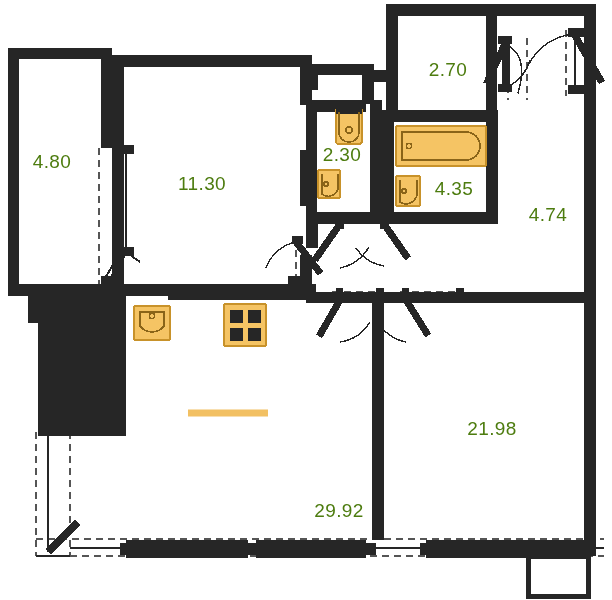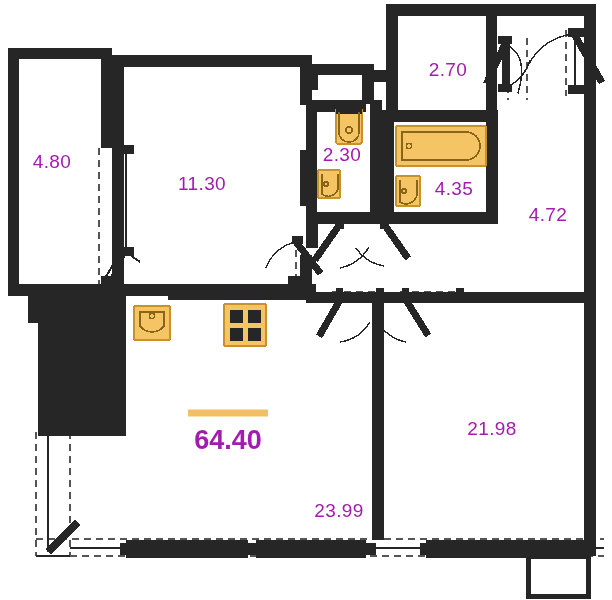--- a/index.html
+++ b/index.html
@@ -1,19 +1,19 @@
 <!DOCTYPE html>
 <html><head>
 <meta charset="utf-8">
 <style>
   html,body{margin:0;padding:0;background:#ffffff;}
   body{font-family:"Liberation Sans", sans-serif;}
   #plan{position:relative;width:612px;height:600px;background:#ffffff;overflow:hidden;}
   #plan svg{position:absolute;left:0;top:0;}
-  .lbl{position:absolute;color:#a21caf;font-family:"Liberation Sans", sans-serif;
+  .lbl{position:absolute;color:#4d7c0f;font-family:"Liberation Sans", sans-serif;
        font-size:19px;letter-spacing:.4px;white-space:nowrap;
        transform:translate(-50%,-50%);}
   .lbl.total{font-size:27px;font-weight:bold;letter-spacing:0px;}
   .totalbar{position:absolute;background:#F2C063;height:7px;width:80px;
             transform:translate(-50%,-50%);}
 </style>
 </head>
 <body>
 
 <div id="plan">
@@ -247,21 +247,20 @@
   <div class="lbl" style="left:52px; top:162px;">4.80</div>
 
   <div class="lbl" style="left:202px; top:184px;">11.30</div>
 
   <div class="lbl" style="left:448px; top:70px;">2.70</div>
 
   <div class="lbl" style="left:342px; top:155px;">2.30</div>
 
   <div class="lbl" style="left:454px; top:189px;">4.35</div>
 
-  <div class="lbl" style="left:548px; top:215px;">4.72</div>
+  <div class="lbl" style="left:548px; top:215px;">4.74</div>
 
   <div class="lbl" style="left:492px; top:429px;">21.98</div>
 
-  <div class="lbl" style="left:339px; top:511px;">23.99</div>
-
-  <div class="lbl total" style="left:228px; top:440px;">64.40</div>
+  <div class="lbl" style="left:339px; top:511px;">29.92</div>
+
 
 </div>
 
 </body></html>

